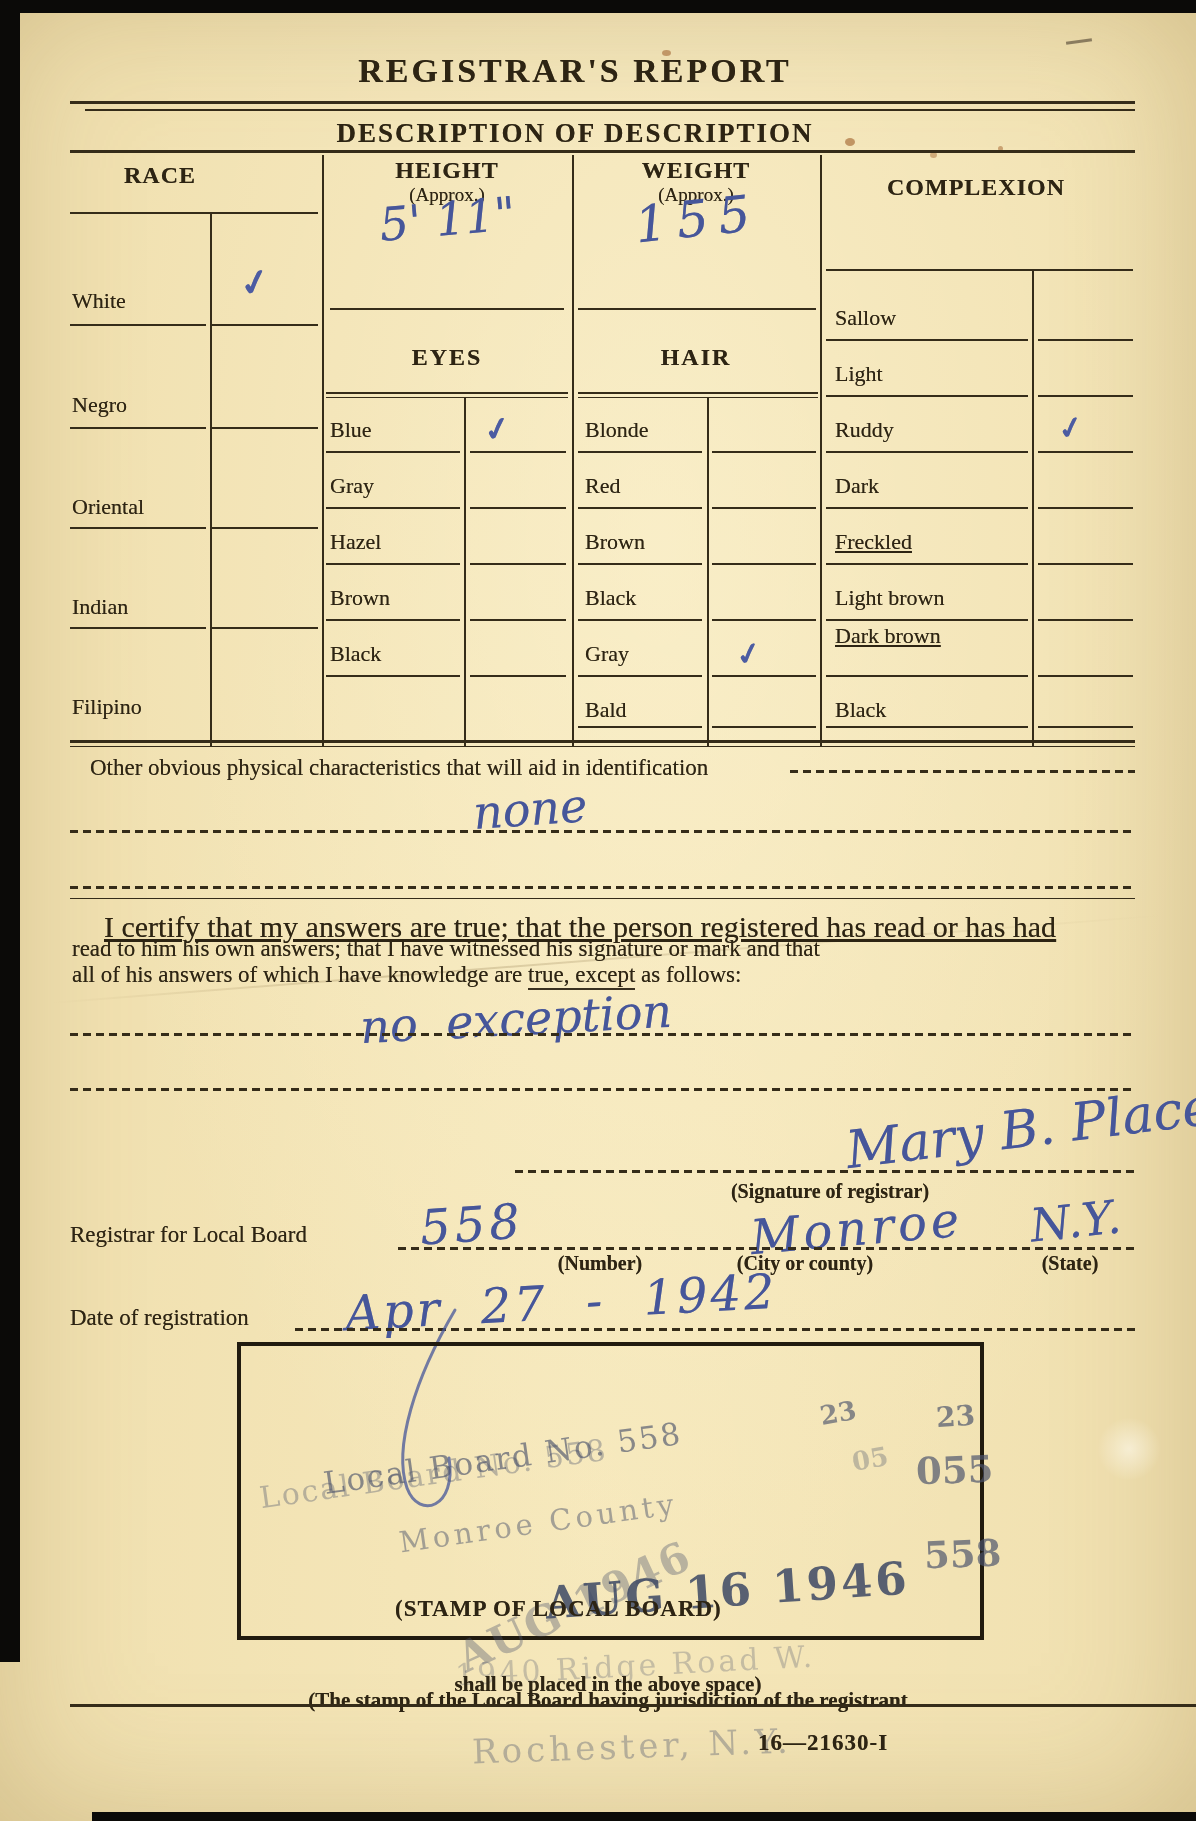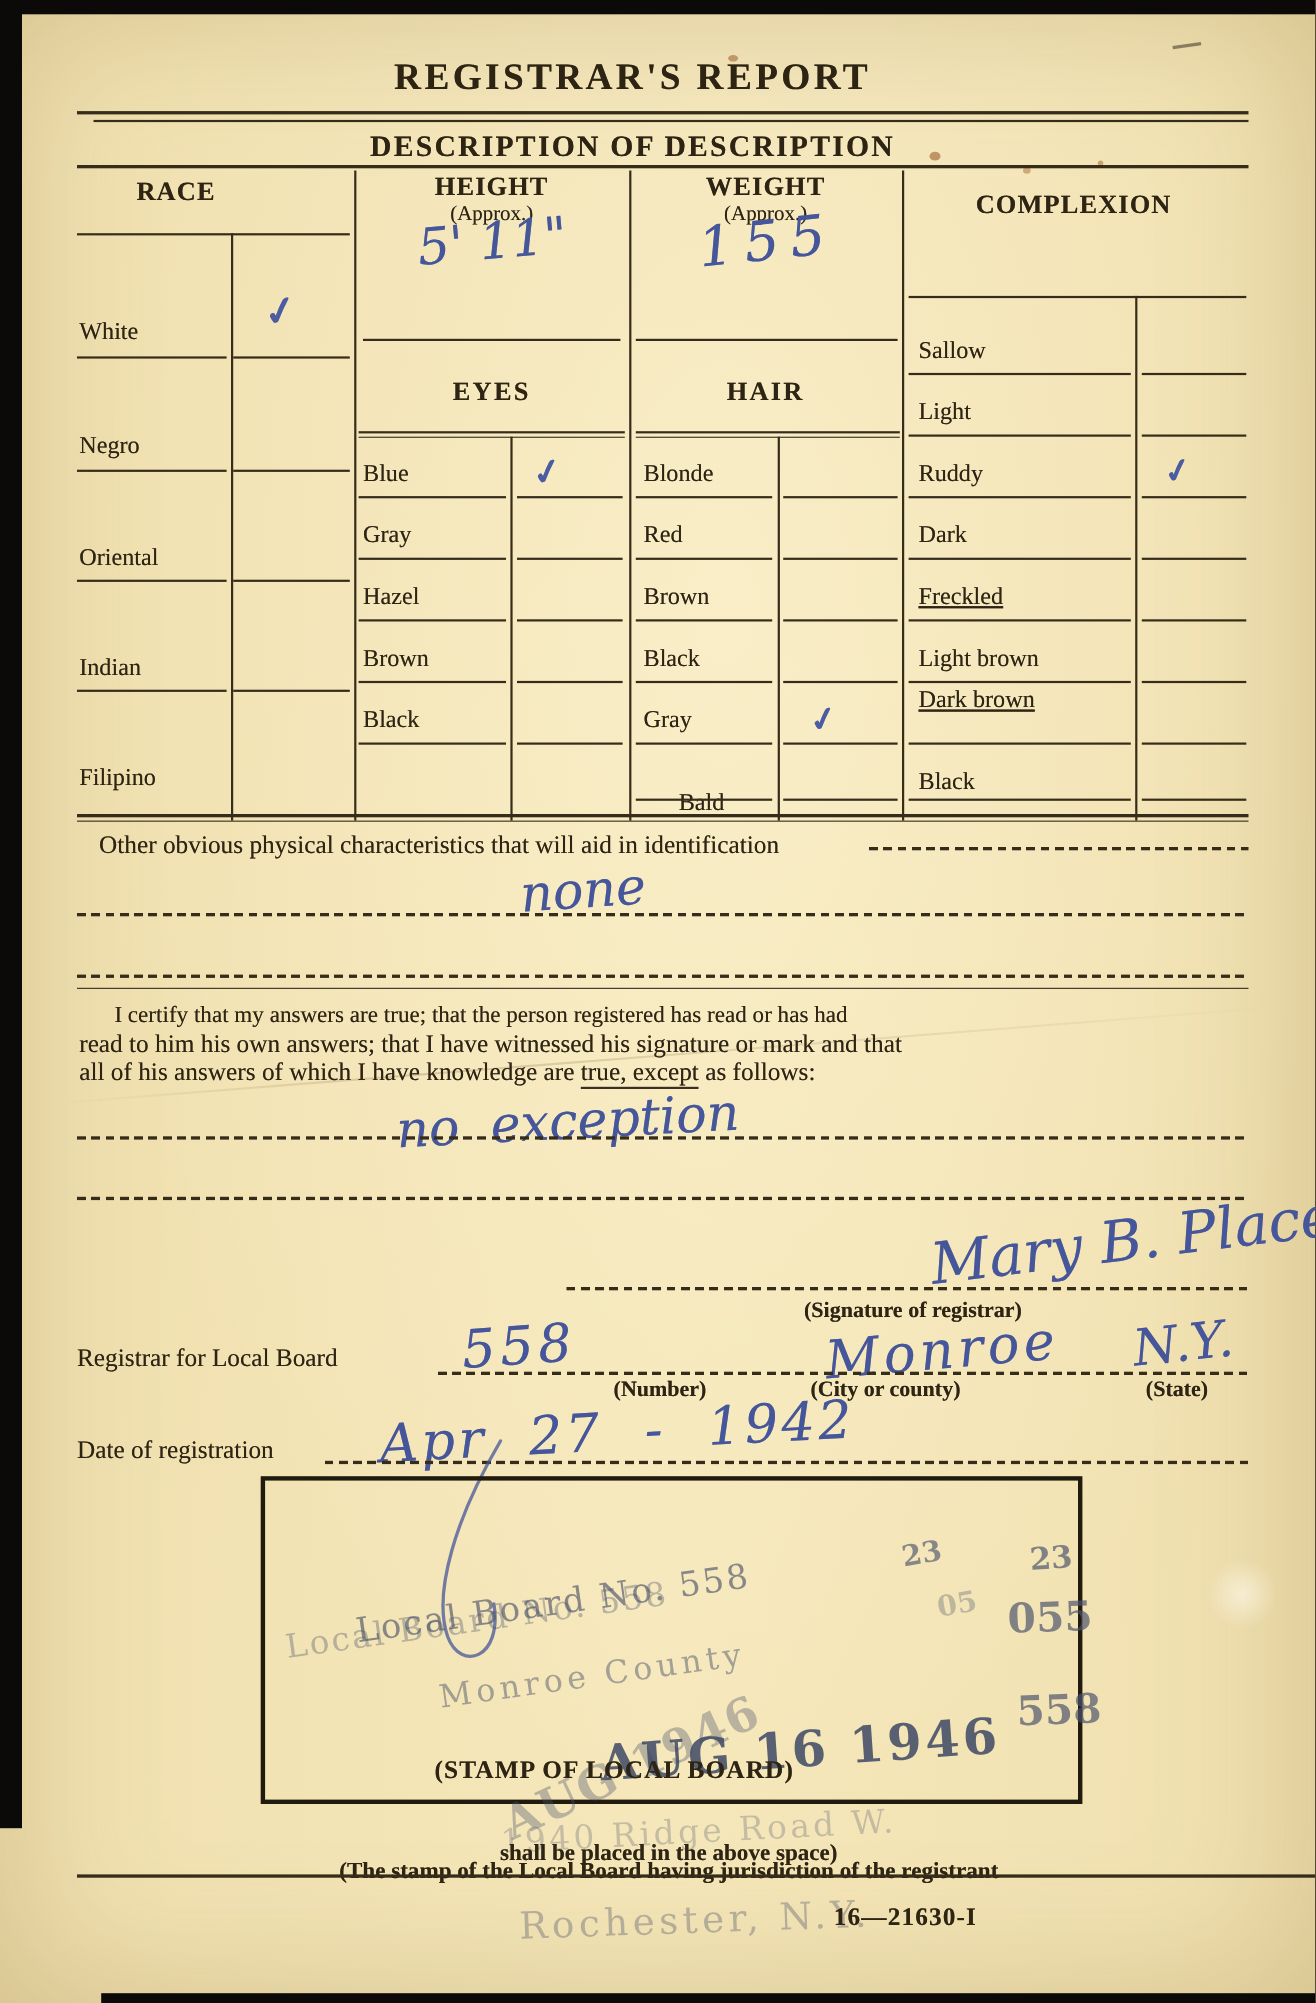--- a/index.html
+++ b/index.html
@@ -109,21 +109,21 @@
     <div class="line" style="left:470px;top:619px;width:96px;"></div>
     <div class="line" style="left:326px;top:675px;width:134px;"></div>
     <div class="line" style="left:470px;top:675px;width:96px;"></div>
     <div class="check" style="left:484px;top:410px;font-size:32px;">✓</div>
 
     <div class="t" style="left:585px;top:417px;">Blonde</div>
     <div class="t" style="left:585px;top:473px;">Red</div>
     <div class="t" style="left:585px;top:529px;">Brown</div>
     <div class="t" style="left:585px;top:585px;">Black</div>
     <div class="t" style="left:585px;top:641px;">Gray</div>
-    <div class="t" style="left:585px;top:716px;margin-left:32px;">Bald</div>
+    <div class="t" style="left:585px;top:697px;">Bald</div>
     <div class="line" style="left:578px;top:451px;width:124px;"></div>
     <div class="line" style="left:712px;top:451px;width:104px;"></div>
     <div class="line" style="left:578px;top:507px;width:124px;"></div>
     <div class="line" style="left:712px;top:507px;width:104px;"></div>
     <div class="line" style="left:578px;top:563px;width:124px;"></div>
     <div class="line" style="left:712px;top:563px;width:104px;"></div>
     <div class="line" style="left:578px;top:619px;width:124px;"></div>
     <div class="line" style="left:712px;top:619px;width:104px;"></div>
     <div class="line" style="left:578px;top:675px;width:124px;"></div>
     <div class="line" style="left:712px;top:675px;width:104px;"></div>
@@ -160,21 +160,21 @@
     <div class="line" style="left:70px;top:740px;width:1065px;height:3px;"></div>
     <div class="line" style="left:70px;top:746px;width:1065px;height:1px;"></div>
 
     <div class="t" style="left:90px;top:755px;font-size:23px;">Other obvious physical characteristics that will aid in identification</div>
     <div class="dash" style="left:790px;top:770px;width:345px;"></div>
     <div class="hw" style="left:430px;top:782px;width:200px;text-align:center;font-size:46px;transform:rotate(-4deg);">none</div>
     <div class="dash" style="left:70px;top:830px;width:1065px;"></div>
     <div class="dash" style="left:70px;top:886px;width:1065px;"></div>
     <div class="line" style="left:70px;top:898px;width:1065px;height:1px;"></div>
 
-    <div class="t" style="left:104px;top:910px;font-size:21px;">I certify that my answers are true; that the person registered has read or has had</div>
+    <div class="t" style="left:104px;top:910px;font-size:30px;text-decoration:underline;">I certify that my answers are true; that the person registered has read or has had</div>
     <div class="t" style="left:72px;top:936px;font-size:23px;">read to him his own answers; that I have witnessed his signature or mark and that</div>
     <div class="t" style="left:72px;top:962px;font-size:23px;text-align:right;">
       <span>all of his answers of which I have knowledge are </span><span class="ul">true, except</span><span> as follows:</span>
     </div>
     <div class="hw" style="left:360px;top:992px;font-size:46px;word-spacing:14px;transform:rotate(-3deg);">no exception</div>
     <div class="dash" style="left:70px;top:1033px;width:1065px;"></div>
     <div class="dash" style="left:70px;top:1088px;width:1065px;"></div>
 
     <div class="hw" style="left:845px;top:1098px;font-size:52px;transform:rotate(-7deg);">Mary B. Place</div>
     <div class="dash" style="left:515px;top:1170px;width:620px;"></div>

